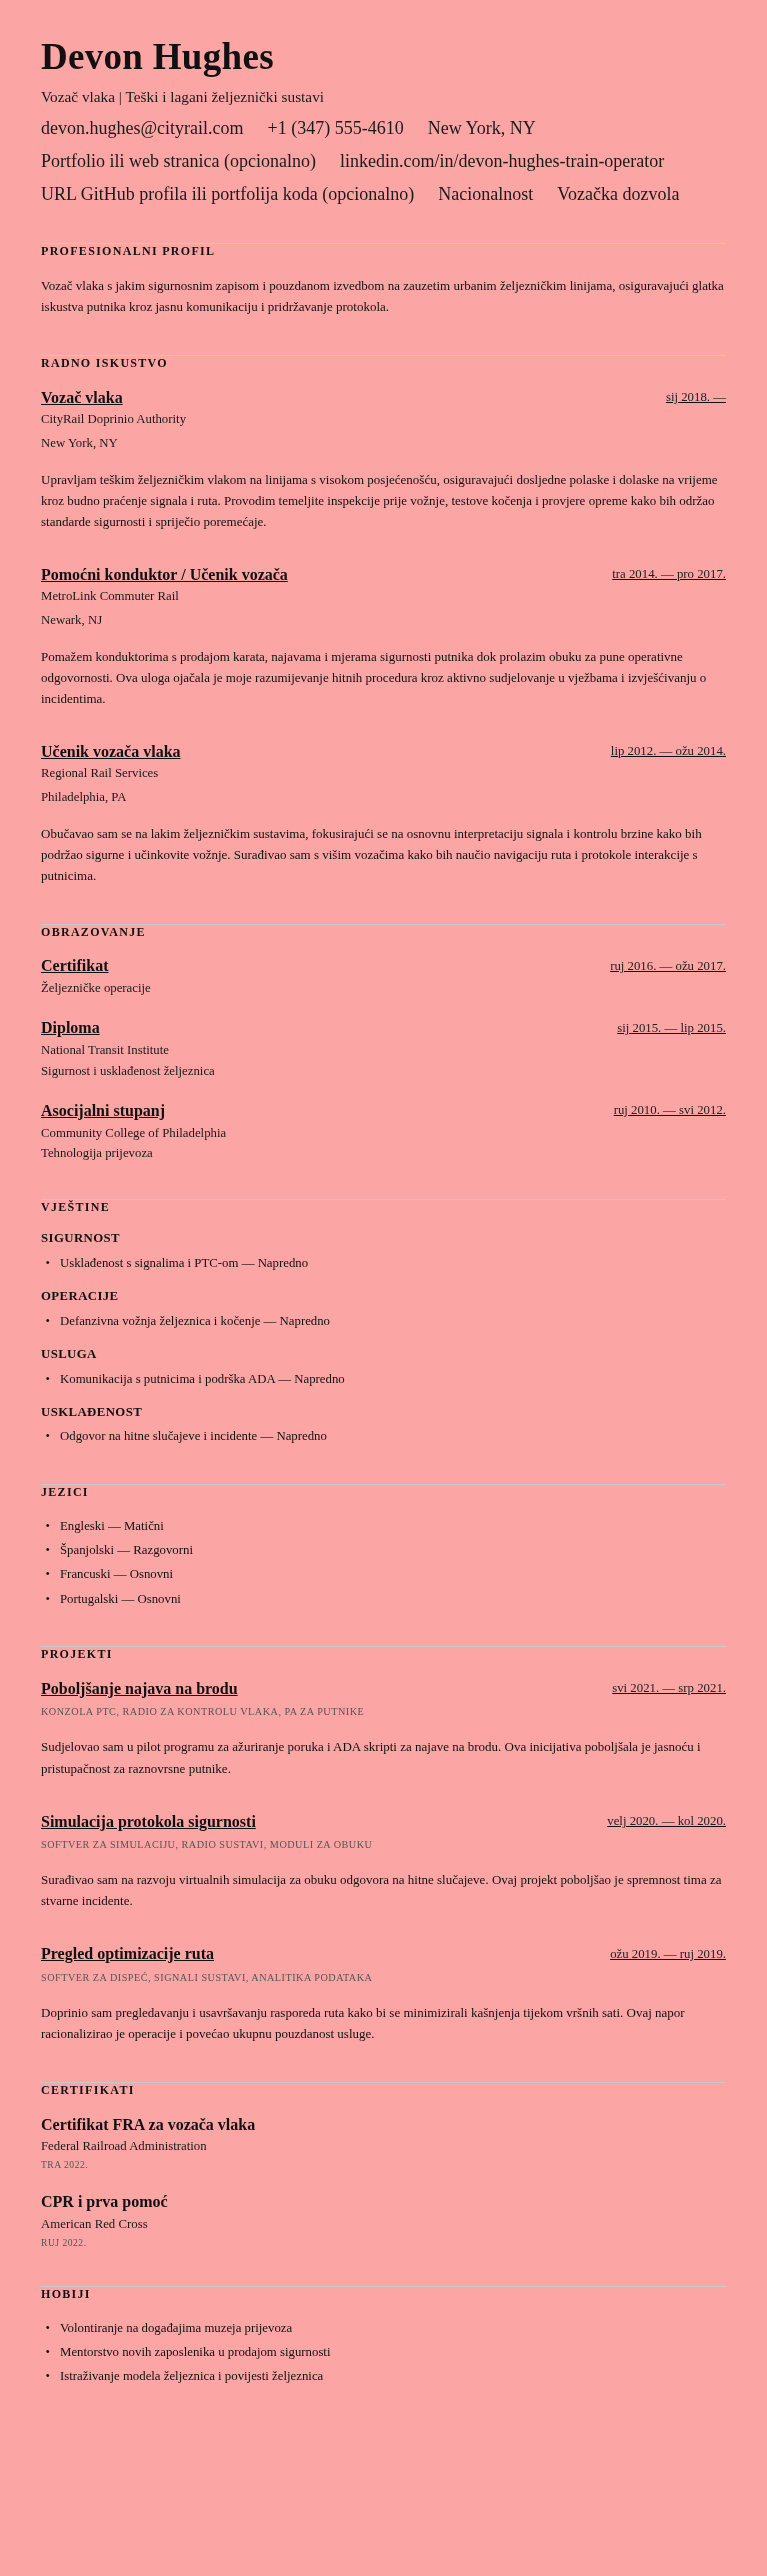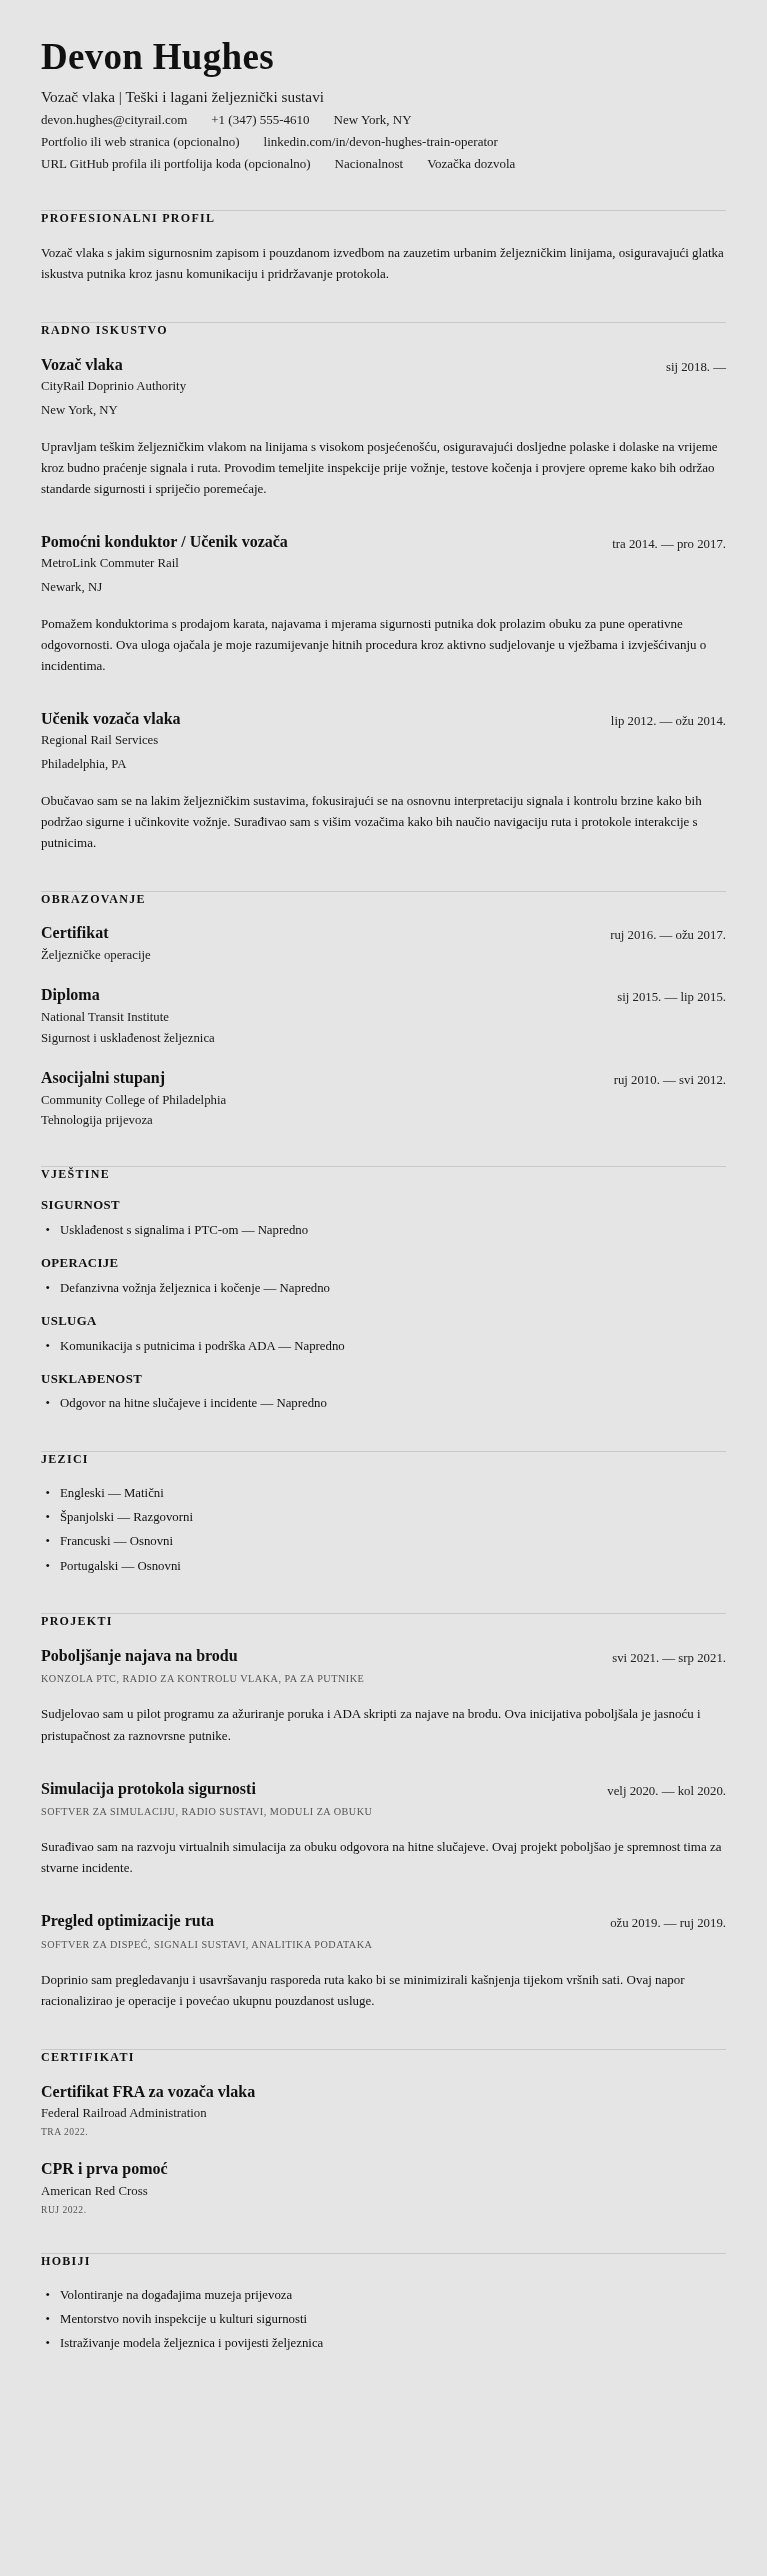--- a/index.html
+++ b/index.html
@@ -8,41 +8,41 @@
   body {
     width: 767px;
     font-family: "Liberation Serif", "DejaVu Serif", serif;
     color: #111111;
     -webkit-font-smoothing: antialiased;
   }
   .page {
     width: 767px;
     min-height: 2576px;
     padding: 36px 41px 45px 41px;
-    background: #e5e5e5;
+    background: #fca5a5;
   }
 
   
   .name {
     font-size: 37px;
     font-weight: 700;
     letter-spacing: 0.3px;
     line-height: 1.15;
   }
   .subtitle {
     font-size: 15.3px;
     margin-top: 9px;
     color: #1a1a1a;
   }
   .contact-row {
     display: flex;
     flex-wrap: wrap;
     gap: 6.4px 24px;
-    font-size: 13px;
-    margin-top: 6px;
+    font-size: 18px;
+    margin-top: 12px;
     color: #1a1a1a;
   }
 
   
   .section { margin-top: 38px; }
   .rule {
     border: none;
     border-top: 0.6px solid #c9c9c9;
     height: 0;
   }
@@ -59,22 +59,23 @@
     line-height: 1.62;
     color: #111111;
   }
 
   
   .item { margin-bottom: 33px; }
   .item:last-child { margin-bottom: 0; }
   .item-head {
     display: flex;
     justify-content: space-between;
-    align-items: flex-end;
+    align-items: center;
     gap: 0;
+    text-decoration: underline;
   }
   .item-title {
     font-size: 16px;
     font-weight: 700;
     line-height: 1.25;
   }
   .item-date {
     font-size: 12.8px;
     color: #222222;
     white-space: nowrap;
@@ -343,20 +344,20 @@
 
     </div>
   </section>
 
   <section class="section">
     <hr class="rule">
     <h2 class="heading">HOBIJI</h2>
     <div class="section-content">
       <ul class="bullets" style="margin-top:0;">
         <li>Volontiranje na događajima muzeja prijevoza</li>
-        <li>Mentorstvo novih inspekcije u kulturi sigurnosti</li>
+        <li>Mentorstvo novih zaposlenika u prodajom sigurnosti</li>
         <li>Istraživanje modela željeznica i povijesti željeznica</li>
       </ul>
     </div>
   </section>
 
 </div>
 
 
 </body></html>

